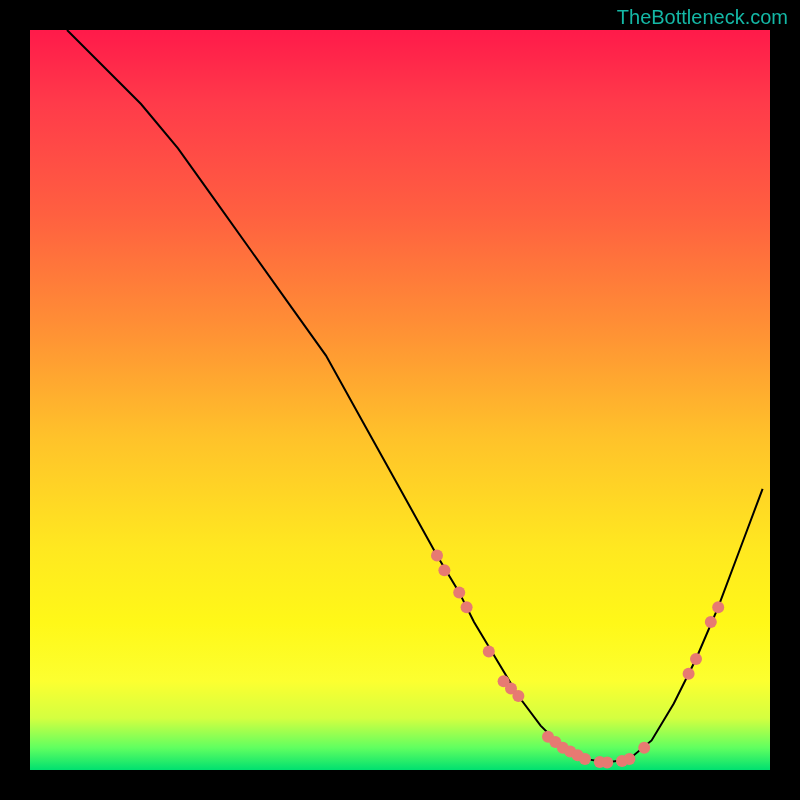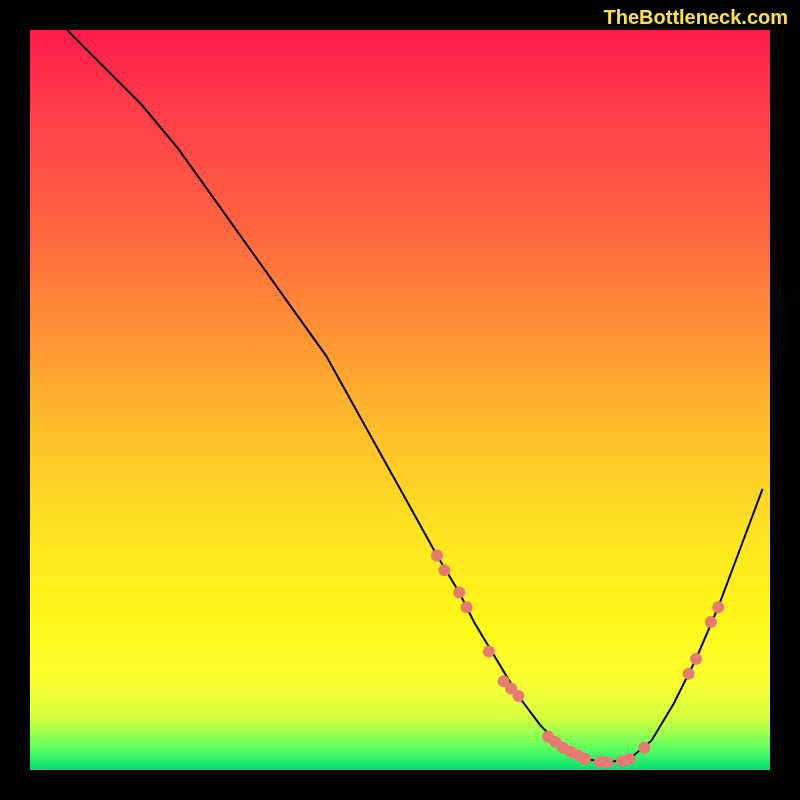--- a/index.html
+++ b/index.html
@@ -2,22 +2,22 @@
 <html><head>
 <meta charset="utf-8">
 <style>
   * { margin: 0; padding: 0; box-sizing: border-box; }
   body { width: 800px; height: 800px; background: #000; position: relative; font-family: Arial, sans-serif; }
   .watermark {
     position: absolute;
     top: 6px;
     right: 12px;
     font-size: 20px;
-    font-weight: bold;
-    color: #fde047;
+    font-weight: normal;
+    color: #14b8a6;
     z-index: 10;
   }
   .plot-area {
     position: absolute;
     left: 30px;
     top: 30px;
     width: 740px;
     height: 740px;
     overflow: hidden;
   }

